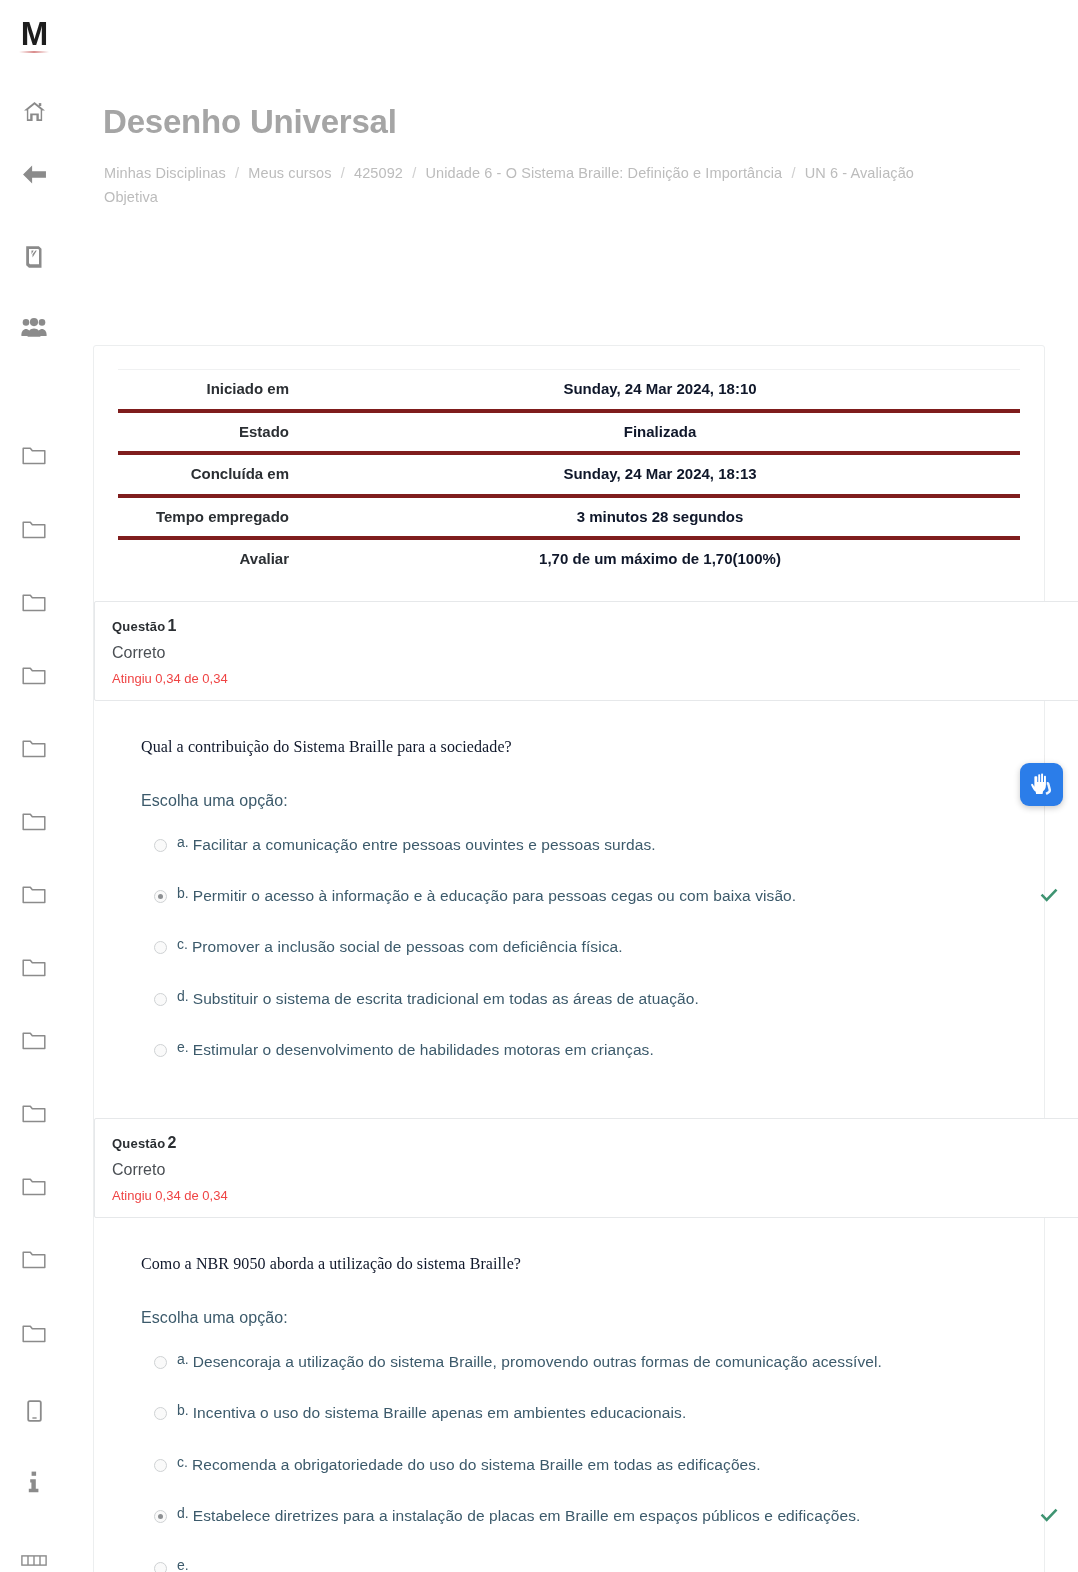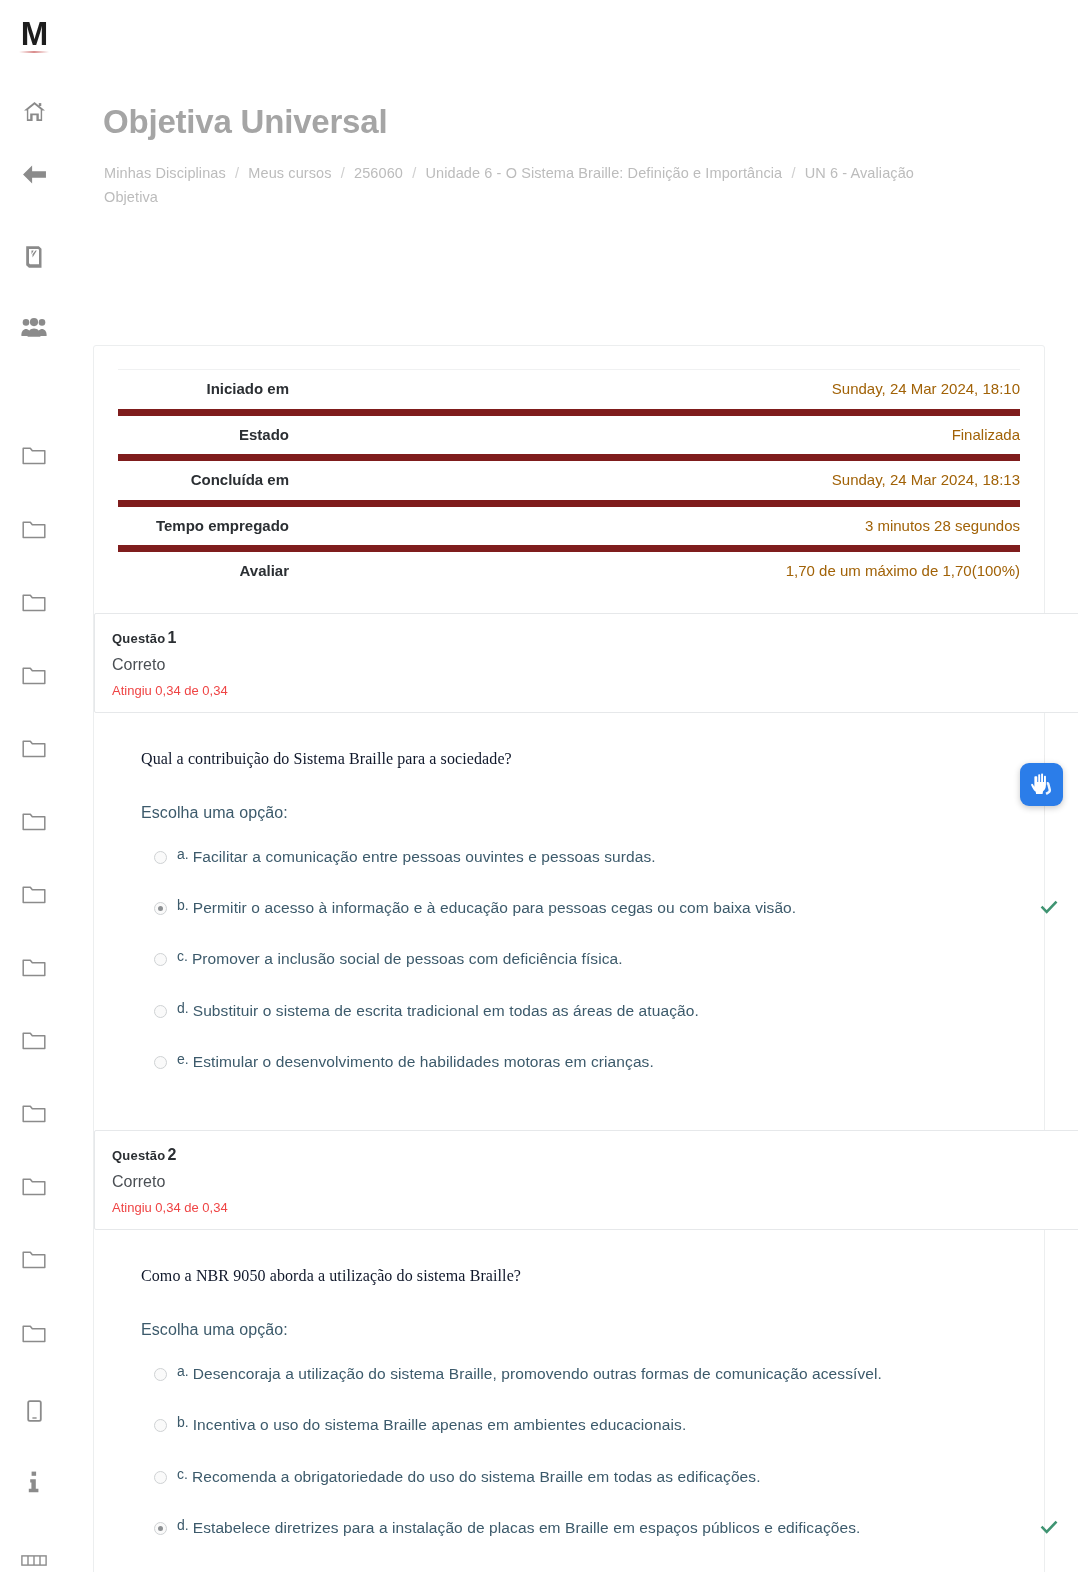--- a/index.html
+++ b/index.html
@@ -108,39 +108,40 @@
     border: 1px solid #eceeef;
     border-radius: 3px;
   }
 
   
   #summary-table {
     width: 902px;
     margin: 23px auto 0 auto;
     border-collapse: collapse;
   }
-  #summary-table tr { border-top: 7px solid #7f1d1d; }
+  #summary-table tr { border-top: 4px solid #7f1d1d; }
   #summary-table tr:first-child { border-top: 1px solid #f0f1f2; }
   #summary-table th {
     text-align: right;
     vertical-align: top;
     padding: 8px 11px 8px 0;
     width: 182px;
     font-size: 15px;
     font-weight: bold;
     color: #2b2f33;
     line-height: 1.5;
   }
   #summary-table td {
-    text-align: right;
+    text-align: center;
     vertical-align: top;
     padding: 8px 0 8px 0;
     font-size: 15px;
-    color: #a16207;
+    color: #0f172a;
     line-height: 1.5;
+    font-weight: bold;
   }
 
   
   .question-block { margin-top: 22px; }
 
   .question-info {
     width: 1028px;
     margin: 0 auto;
     border: 1px solid #e6e8ea;
     border-radius: 2px;
@@ -434,28 +435,28 @@
           <line x1="13" y1="1" x2="13" y2="10"></line>
           <line x1="19" y1="1" x2="19" y2="10"></line>
         </svg>
       </span>
     </div>
 
   </nav>
 
   <div id="main">
 
-    <h1 id="page-title">Objetiva Universal</h1>
+    <h1 id="page-title">Desenho Universal</h1>
 
     <div id="breadcrumb">
       <span class="crumb">Minhas Disciplinas</span>
       <span class="sep">/</span>
       <span class="crumb">Meus cursos</span>
       <span class="sep">/</span>
-      <span class="crumb">256060</span>
+      <span class="crumb">425092</span>
       <span class="sep">/</span>
       <span class="crumb">Unidade 6 - O Sistema Braille: Definição e Importância</span>
       <span class="sep">/</span>
       <span class="crumb">UN 6 - Avaliação Objetiva</span>
     </div>
 
     <div id="content-card">
 
       <table id="summary-table">
         <tbody>

